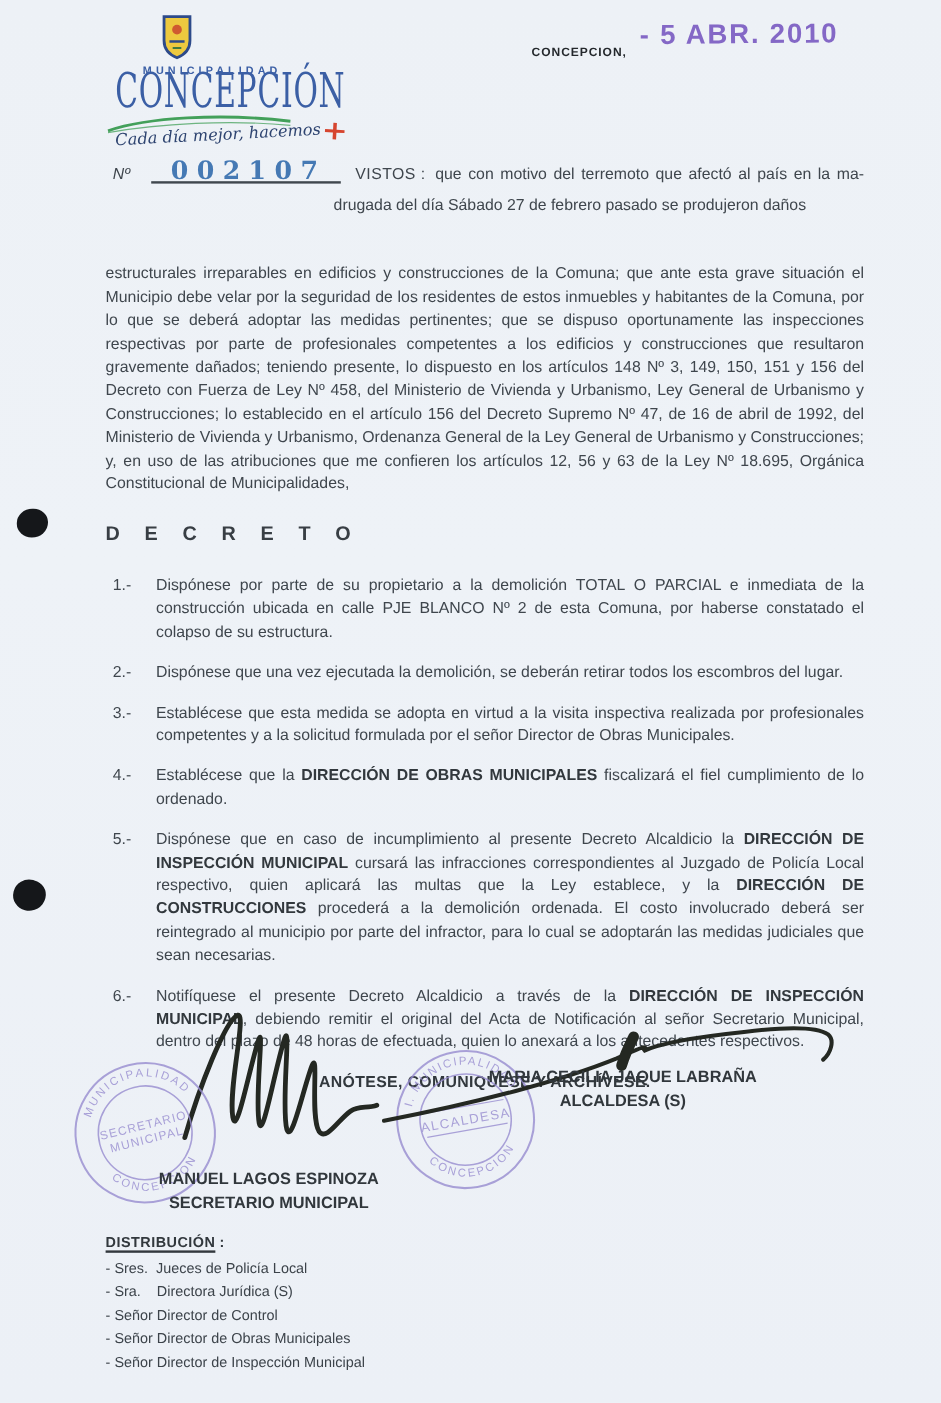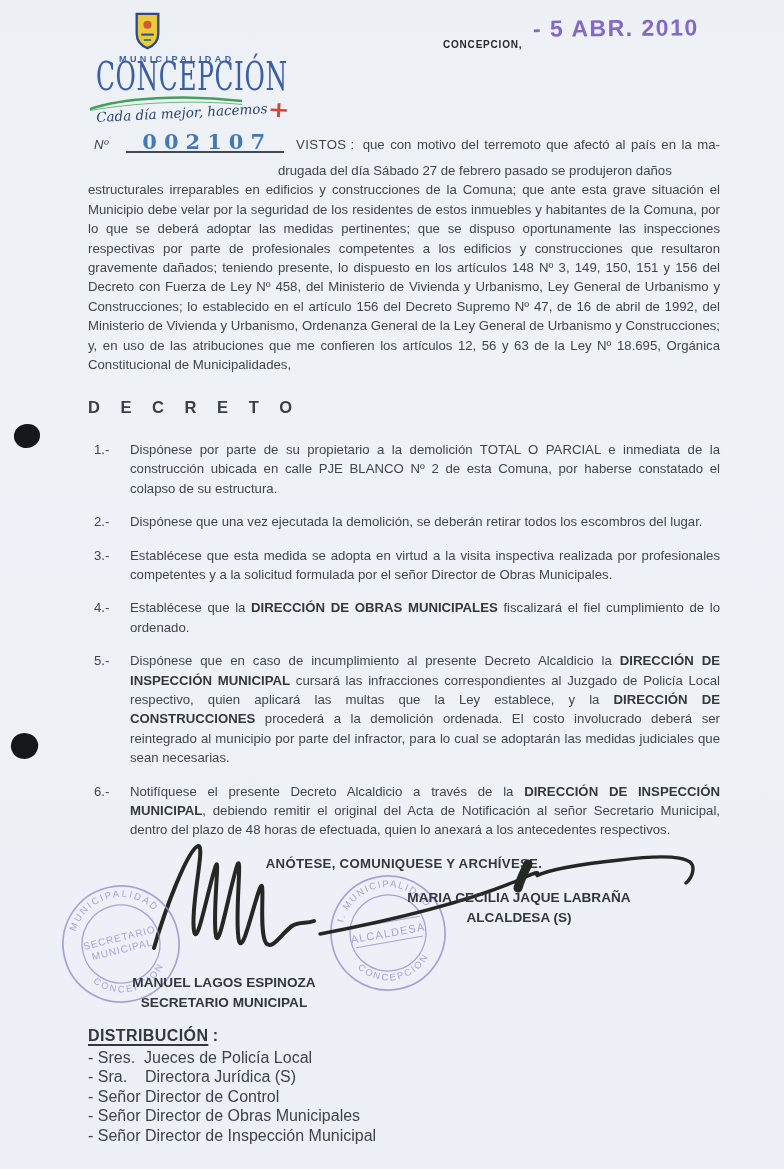--- a/index.html
+++ b/index.html
@@ -34,42 +34,42 @@
   
   .doc{position:absolute;left:88px;top:132px;width:632px;font-size:13.2px;line-height:19.4px;}
   .bold{font-weight:bold;color:#32383d;}
   .vline1{display:flex;align-items:baseline;white-space:nowrap;height:26px;margin-bottom:3px;}
   .num-label{font-size:13.2px;margin-left:6px;font-style:italic;}
   .decree-number{font-family:"DejaVu Serif",serif;font-size:21px;font-weight:bold;color:#4579b4;
     letter-spacing:7px;border-bottom:2px solid #40474e;margin-left:18px;padding:0 12px 0 16px;}
   .vistos-label{margin-left:12px;letter-spacing:.4px;}
   .vline1-text{flex:1;margin-left:8px;text-align:justify;text-align-last:justify;display:block;}
   .vline2{margin-left:190px;white-space:nowrap;}
-  .vistos-body{text-align:justify;}
+  .vistos-body{text-align:justify;margin-top:38px;}
   .decreto-title{text-align:left;font-weight:bold;font-size:16.5px;letter-spacing:8px;
     color:#383e44;margin:24px 0 22px 0;}
   .decree-item{display:flex;margin-bottom:14px;}
   .item-num{width:42px;flex:0 0 42px;padding-left:6px;box-sizing:border-box;}
   .item-body{flex:1;text-align:justify;}
   .closing{text-align:center;font-weight:bold;color:#32383d;margin-top:9px;letter-spacing:.3px;}
 
   
   .sig-svg{position:absolute;}
   .sig-left{left:146px;top:836px;}
   .sig-right{left:318px;top:852px;}
   .stamp{position:absolute;opacity:.8;}
   .stamp-left{left:58px;top:880px;transform:rotate(-14deg);}
   .stamp-right{left:326px;top:870px;transform:rotate(-10deg);}
   .sig-block{position:absolute;text-align:center;font-weight:bold;color:#31373c;
     font-size:13.6px;line-height:19.5px;}
   .sig-block-left{left:108px;top:952px;width:232px;margin-top:21px;}
   .sig-block-right{left:390px;top:888px;width:258px;}
 
   
-  .distribution{position:absolute;left:88px;top:1026px;font-size:16px;line-height:19.5px;}
+  .distribution{position:absolute;left:88px;top:1026px;font-size:12px;line-height:19.5px;}
   .dist-title-row{font-weight:bold;color:#32383d;margin-bottom:2px;}
   .dist-title{text-decoration:underline;text-underline-offset:3px;
     text-decoration-thickness:1.5px;letter-spacing:.4px;}
   .dist-item{white-space:pre;color:#3c434a;}
 </style>
 </head>
 <body>
 
 <div class="page">
 

